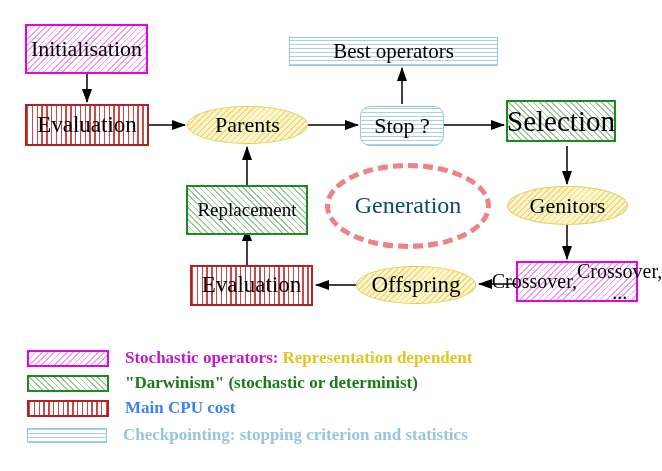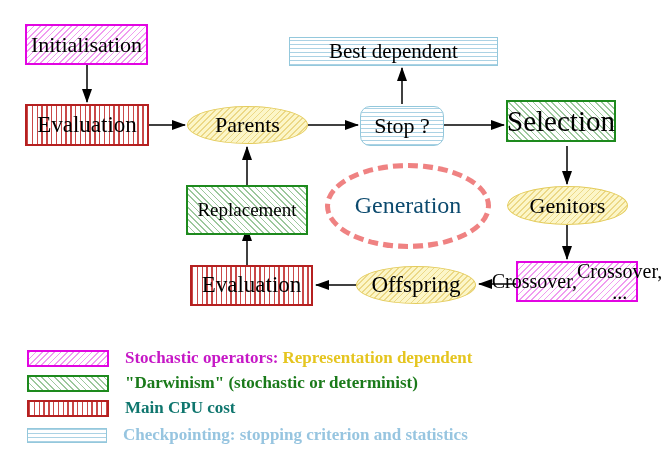--- a/index.html
+++ b/index.html
@@ -63,27 +63,27 @@
       <line x1="444" y1="125" x2="504" y2="125" marker-end="url(#ah)"></line>
       <line x1="567" y1="146" x2="567" y2="184" marker-end="url(#ah)"></line>
       <line x1="567" y1="225" x2="567" y2="259" marker-end="url(#ah)"></line>
       <line x1="516" y1="284" x2="479" y2="284" marker-end="url(#ah)"></line>
       <line x1="356" y1="285" x2="316" y2="285" marker-end="url(#ah)"></line>
       <line x1="247" y1="265" x2="247" y2="228" marker-end="url(#ah)"></line>
       <line x1="247" y1="185" x2="247" y2="147" marker-end="url(#ah)"></line>
     </g>
   </svg>
 
-  <div class="node magenta-hatch" style="left:25px;top:24px;width:123px;height:41px;font-size:22px">Initialisation</div>
+  <div class="node magenta-hatch" style="left:25px;top:24px;width:123px;height:50px;font-size:22px">Initialisation</div>
 
   <div class="node red-stripe" style="left:25px;top:104px;width:124px;height:42px;font-size:23px">Evaluation</div>
 
   <div class="node yellow-ellipse" style="left:187px;top:106px;width:121px;height:38px;font-size:22px">Parents</div>
 
-  <div class="node cyan-stripe" style="left:289px;top:37px;width:209px;height:29px;font-size:21px">Best dependent</div>
+  <div class="node cyan-stripe" style="left:289px;top:37px;width:209px;height:29px;font-size:21px">Best operators</div>
 
   <div class="node cyan-stripe rounded" style="left:360px;top:106px;width:84px;height:40px;font-size:22px">Stop ?</div>
 
   <div class="node green-hatch" style="left:506px;top:100px;width:110px;height:42px;font-size:29px">Selection</div>
 
   <div class="node green-hatch" style="left:186px;top:185px;width:122px;height:50px;font-size:19px">Replacement</div>
 
   <div class="node dashed-ellipse" style="left:325px;top:163px;width:166px;height:86px;font-size:24px">Generation</div>
 
   <div class="node yellow-ellipse" style="left:507px;top:186px;width:121px;height:39px;font-size:22px">Genitors</div>
@@ -103,21 +103,21 @@
     <span class="legend-label-second" style="color:#e5c51f">Representation dependent</span>
   </div>
 
   <div class="legend-row" style="top:373px">
     <div class="swatch green-hatch"></div>
     <span class="legend-label" style="color:#1a7a1a">"Darwinism" (stochastic or determinist)</span>
   </div>
 
   <div class="legend-row" style="top:398px">
     <div class="swatch red-stripe"></div>
-    <span class="legend-label" style="color:#0f766e">Main CPU cost</span>
+    <span class="legend-label" style="color:#3b82f6">Main CPU cost</span>
   </div>
 
   <div class="legend-row" style="top:425px">
     <div class="swatch cyan-stripe"></div>
     <span class="legend-label" style="color:#97c5e0">Checkpointing: stopping criterion and statistics</span>
   </div>
 
 </div>
 
 </body></html>

